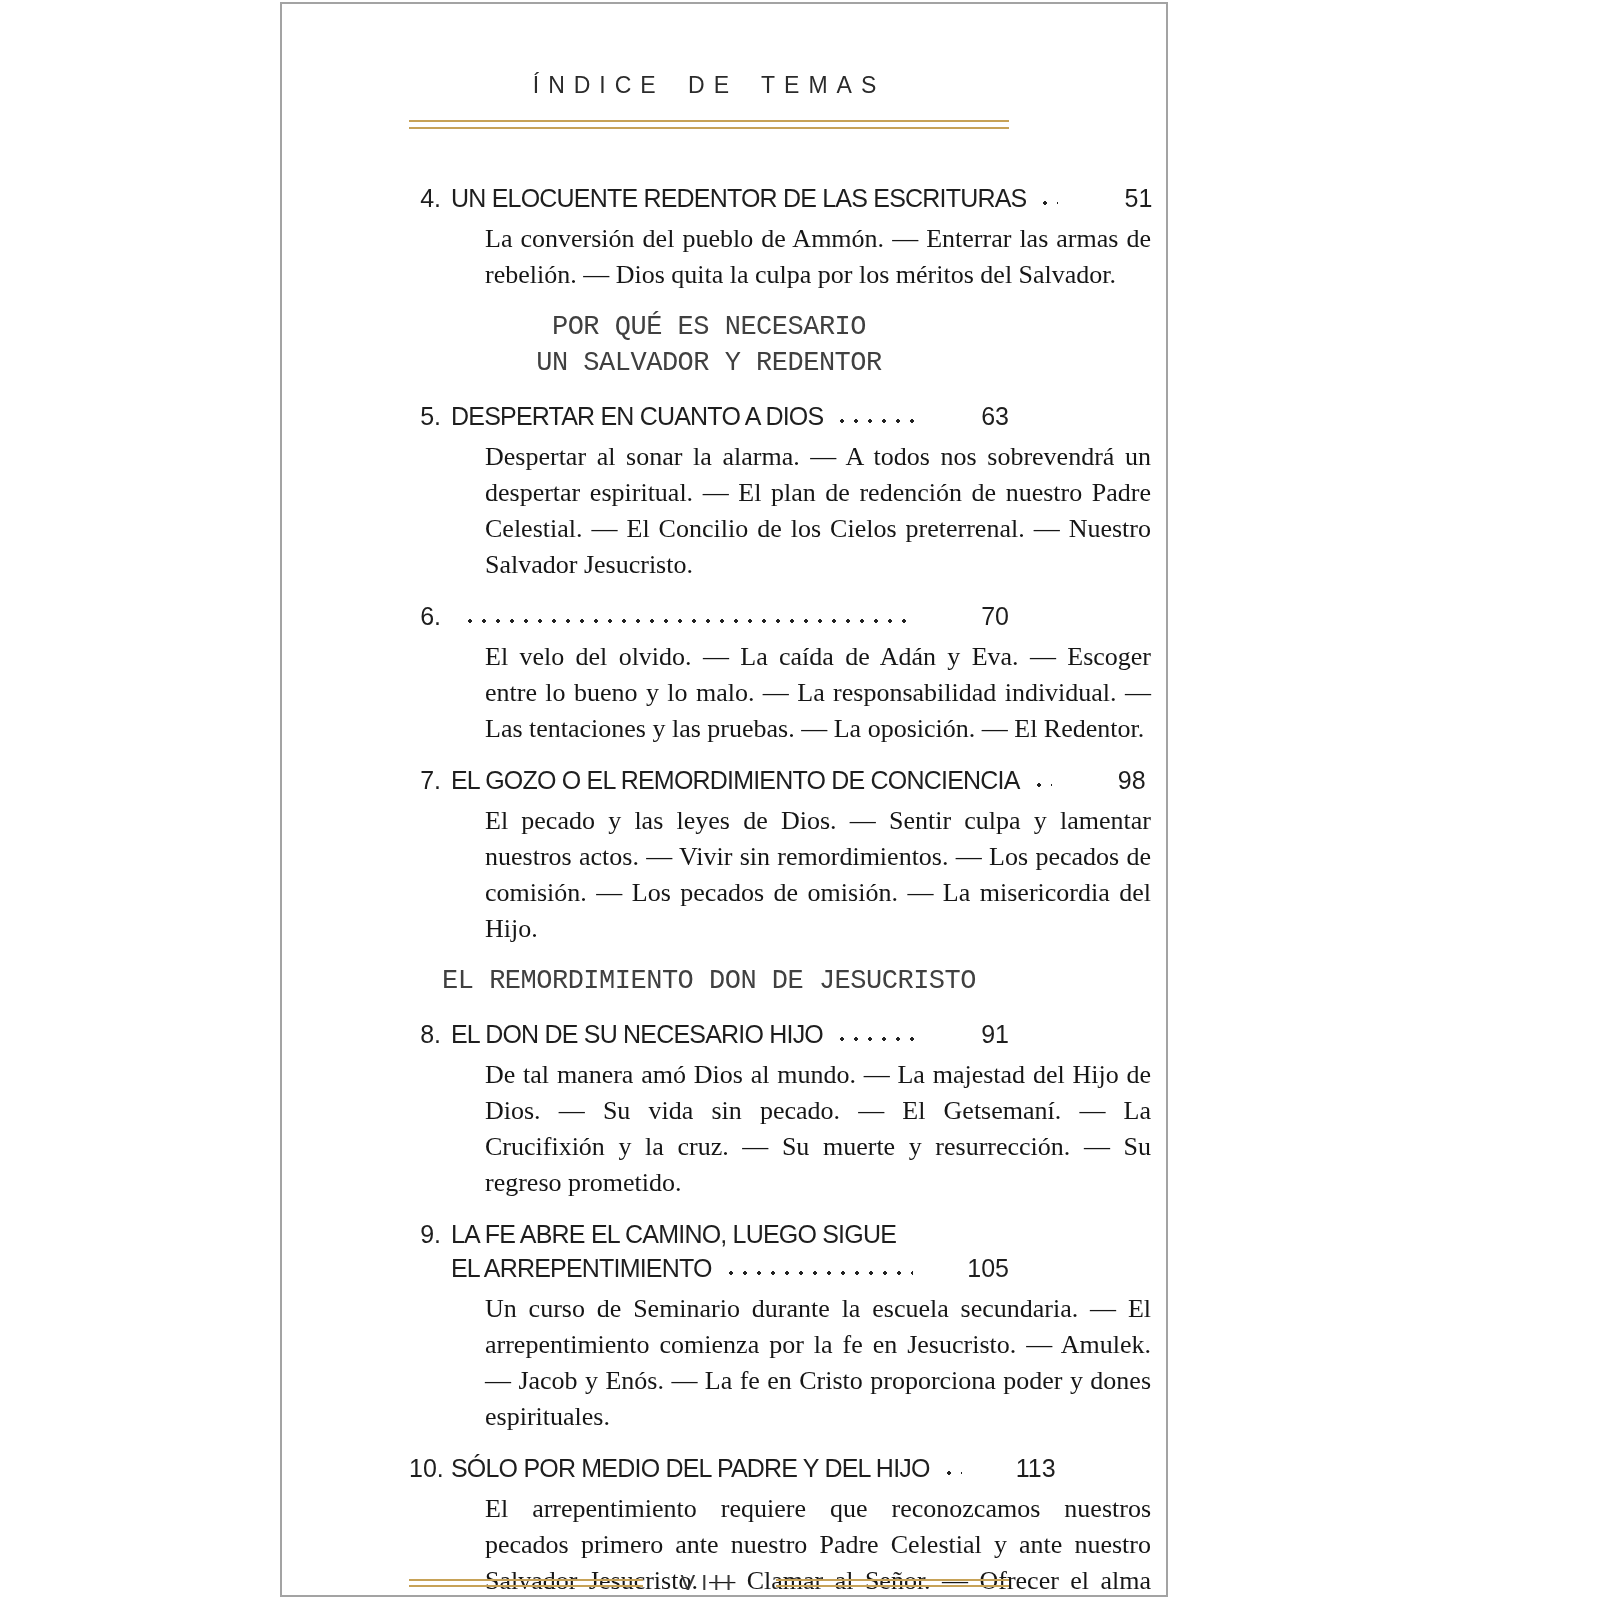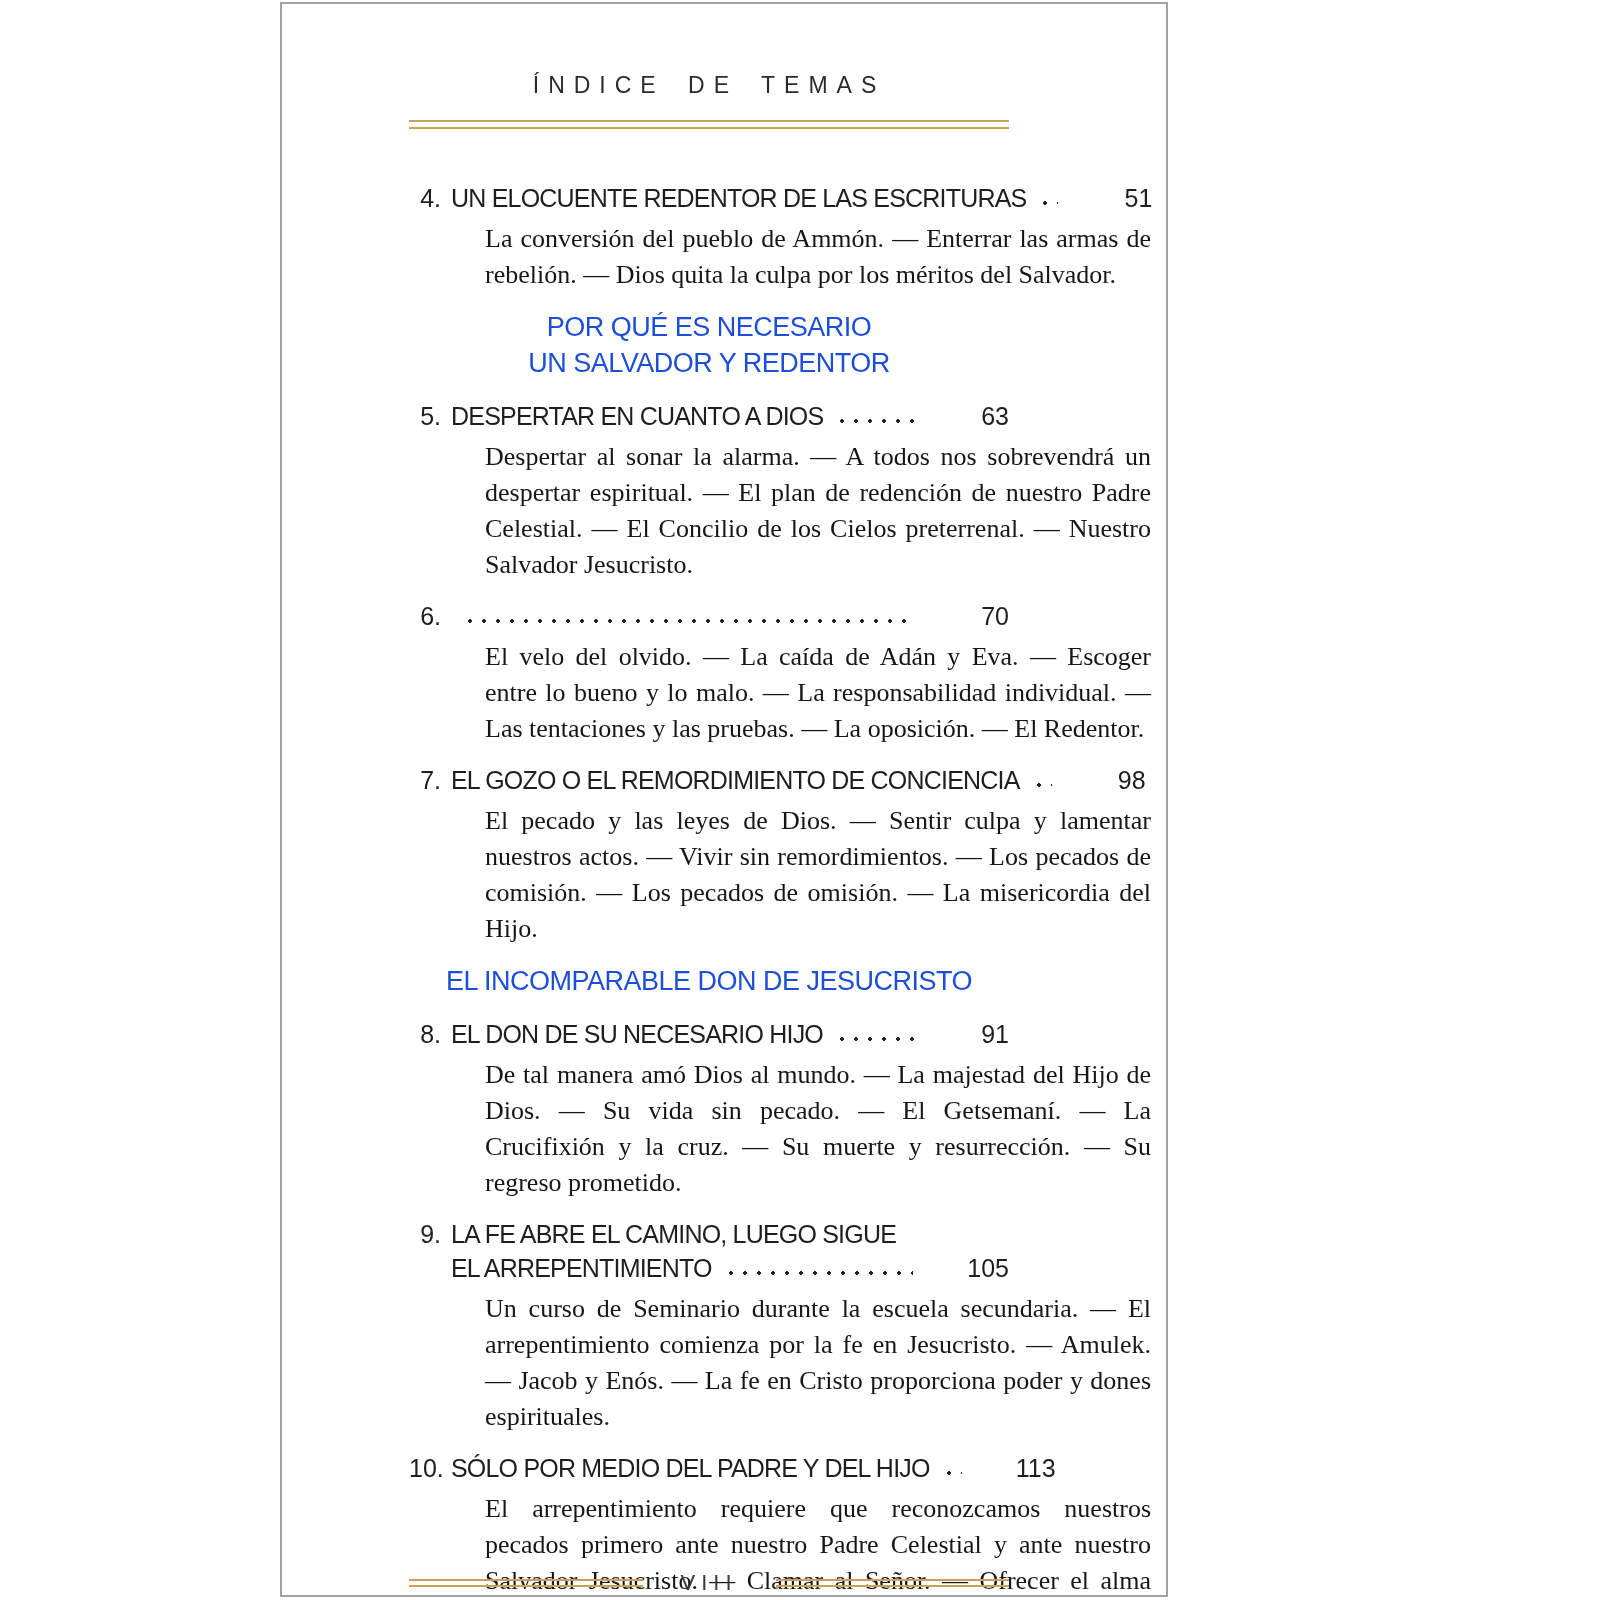--- a/index.html
+++ b/index.html
@@ -96,21 +96,22 @@
     hyphens:none;
   }
 
   .section-heading{
     margin-top:8px;
     margin-bottom:18px;
     text-align:center;
     font-size:27px;
     line-height:36px;
     letter-spacing:-0.5px;
-    color:#1d4ed8;
+    color:#404040;
+    font-family:Liberation Mono, monospace;
   }
 
   
   .page-footer{
     position:absolute;
     left:127px; right:157px;
     top:1500px;
     display:flex;
     align-items:center;
   }
@@ -180,21 +181,21 @@
             <div class="title-row">
               <span class="entry-num">7.</span>
               <span class="title-text">EL GOZO O EL REMORDIMIENTO DE CONCIENCIA</span>
               <span class="leader"></span>
               <span class="pagenum">98</span>
             </div>
           </div>
     <div class="entry-desc">El pecado y las leyes de Dios. — Sentir culpa y lamentar nuestros actos. — Vivir sin remordimientos. — Los pecados de comisión. — Los pecados de omisión. — La misericordia del Hijo.</div>
   </div>
         <div class="section-heading">
-          <div>EL INCOMPARABLE DON DE JESUCRISTO</div>
+          <div>EL REMORDIMIENTO DON DE JESUCRISTO</div>
         </div>
         <div class="toc-entry">
     <div>
             <div class="title-row">
               <span class="entry-num">8.</span>
               <span class="title-text">EL DON DE SU NECESARIO HIJO</span>
               <span class="leader"></span>
               <span class="pagenum">91</span>
             </div>
           </div>

